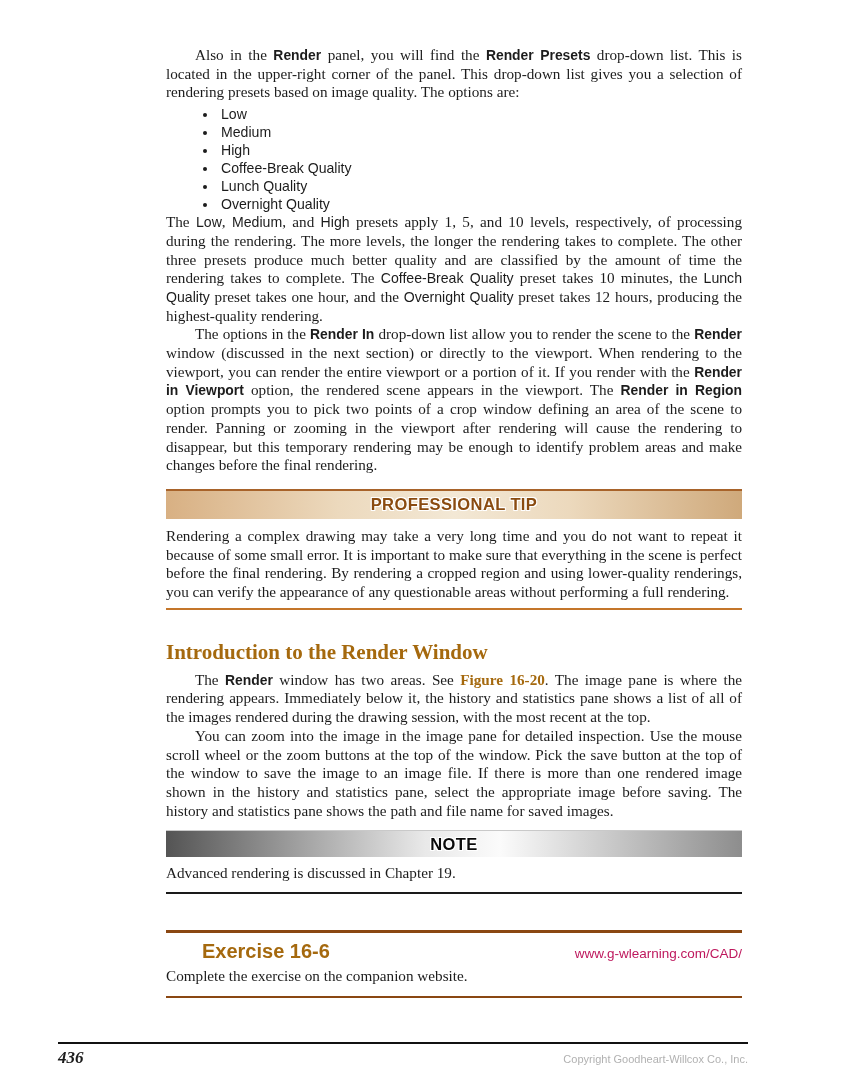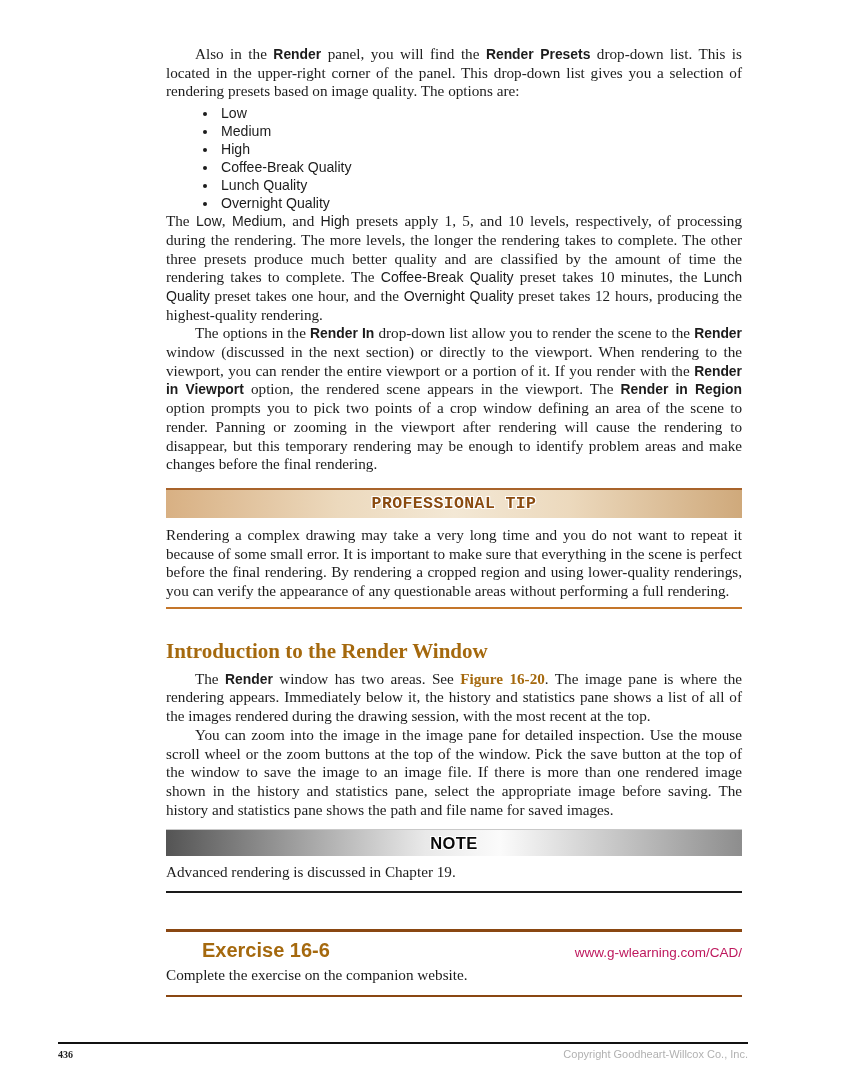--- a/index.html
+++ b/index.html
@@ -14,22 +14,22 @@
   .page{
     position:relative;
     width:849px;height:1087px;
     background:#ffffff;
     font-family:"Liberation Serif", serif;
     color:#1c1c1c;
     overflow:hidden;
   }
   .col{
     position:absolute;
-    left:166px;top:17px;width:576px;
-    padding-top:28px;
+    left:166px;top:0;width:576px;
+    padding-top:46px;
   }
   .para{
     font-size:15.2px;
     line-height:18.7px;
     text-align:justify;
     margin:0;
   }
   .indent{text-indent:29px;}
   
   .b{font-family:"Liberation Sans",sans-serif;font-weight:700;font-size:13.9px;}
@@ -46,21 +46,21 @@
   ul.bullets li{padding-left:3px;}
   
   .tip-banner{
     margin-top:14px;
     height:28px;
     border-top:2px solid var(--tip-border-top);
     background:linear-gradient(90deg,#d8b083 0%,#ecd9bd 30%,#f3e8d5 50%,#ecd9bd 70%,#cfa97b 100%);
     display:flex;align-items:center;justify-content:center;
   }
   .tip-banner span{
-    font-family:Liberation Mono, monospace;
+    font-family:Liberation Sans, sans-serif;
     font-weight:700;font-size:16.5px;letter-spacing:.4px;
     color:var(--tip-title);
     text-shadow:-1px -1px 0 #fff,1px -1px 0 #fff,-1px 1px 0 #fff,1px 1px 0 #fff,0 0 2px #fff;
   }
   .tip-body{margin-top:8px;}
   .tip-rule{border-bottom:2px solid var(--tip-rule);margin-top:6px;}
   
   .h1{
     font-size:21px;font-weight:700;color:var(--accent-gold);
     margin:30px 0 0 0;line-height:24px;
@@ -93,21 +93,21 @@
   .ex-body{margin-top:4px;text-align:left;}
   .ex-botrule{border-bottom:2px solid var(--ex-rule);margin-top:10px;}
   
   .footer{
     position:absolute;
     left:58px;top:1042px;width:690px;
     border-top:2px solid #111;
     padding-top:4px;
     display:flex;align-items:baseline;
   }
-  .footer-num{font-weight:700;font-size:10px;}
+  .footer-num{font-weight:700;font-size:17px;font-style:italic;}
   .footer-title{margin-left:20px;font-size:15px;}
   .footer-copy{margin-left:auto;font-family:"Liberation Sans",sans-serif;font-size:11px;color:#b1b1b1;}
 </style>
 </head>
 <body>
 
 <div class="page">
   <div class="col">
 
     <p class="para indent"><span>Also in the </span><span class="b">Render</span><span> panel, you will find the </span><span class="b">Render Presets</span><span> drop-down list. This is located in the upper-right corner of the panel. This drop-down list gives you a selection of rendering presets based on image quality. The options are:</span></p>

